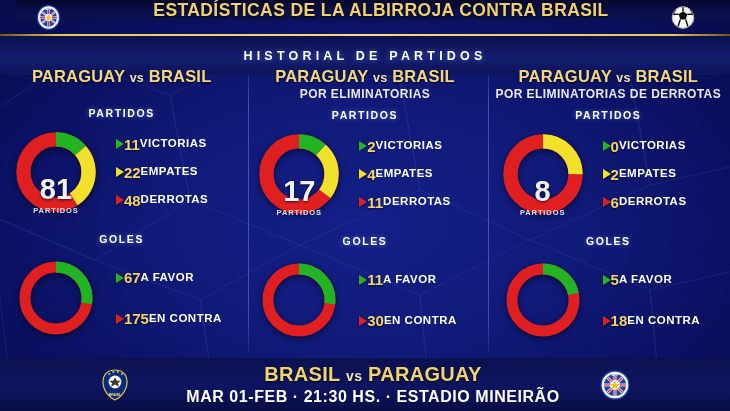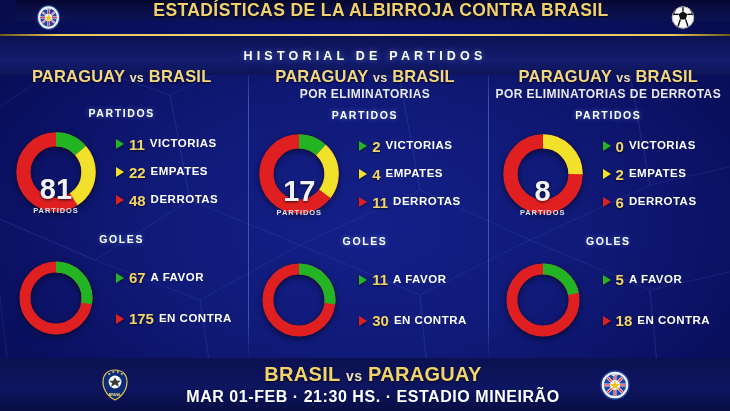--- a/index.html
+++ b/index.html
@@ -89,21 +89,21 @@
     font-size:29px; font-weight:bold; color:#f0f2f8; line-height:1;
     text-shadow:0 1px 3px rgba(0,0,0,.75);
   }
   .donut-cap {
     font-size:7.5px; font-weight:bold; color:#dfe3f2;
     letter-spacing:.9px; margin-top:2px;
   }
 
   .legend { width:54%; padding-left:4px; display:flex; flex-direction:column; justify-content:center; gap:13px; }
   .legend.goles { gap:26px; }
-  .row { display:flex; align-items:center; gap:5px; white-space:nowrap; }
+  .row { display:flex; align-items:center; white-space:nowrap; }
   .tri {
     width:0; height:0; flex:0 0 auto;
     border-top:5.5px solid transparent; border-bottom:5.5px solid transparent;
     border-left:8px solid #2fbf2f;
     filter:drop-shadow(0 1px 1px rgba(0,0,0,.6));
   }
   .tri.green  { border-left-color:#22b422; }
   .tri.yellow { border-left-color:#f2e12a; }
   .tri.red    { border-left-color:#e02020; }
   .row-num {

